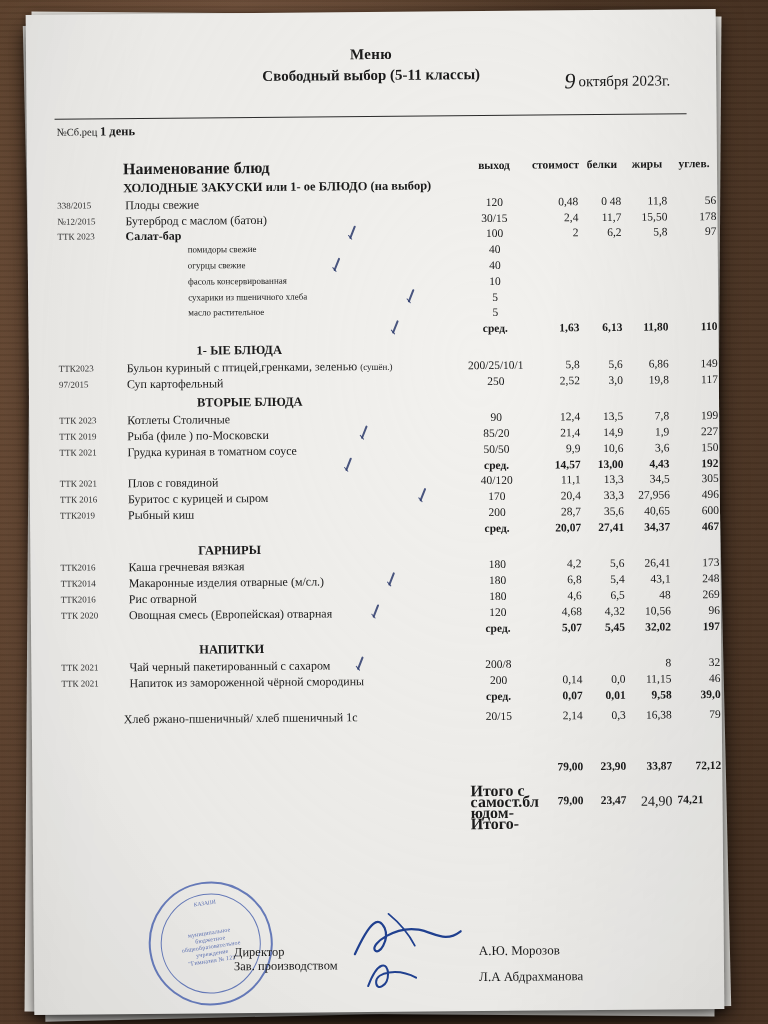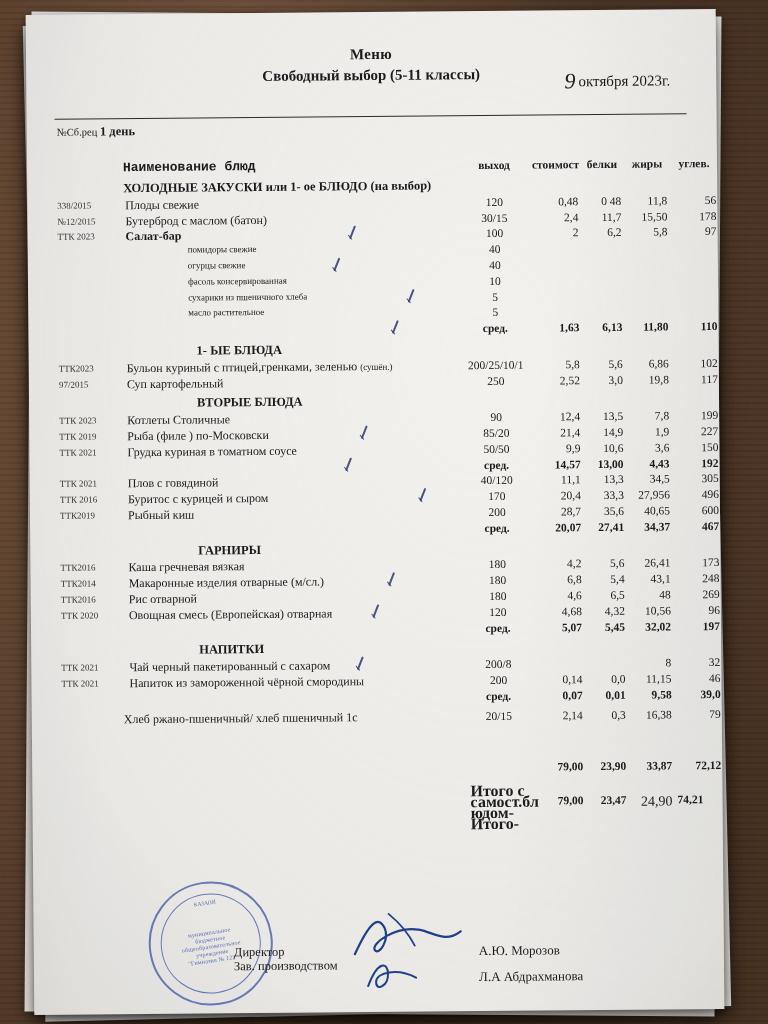--- a/index.html
+++ b/index.html
@@ -106,21 +106,21 @@
   .c-zh{left:600px;width:40px;}
   .c-ug{left:645px;width:44px;}
   .c-kk{left:694px;width:40px;text-align:center;}
 
   .colhead{
     position:absolute;top:22px;left:0;right:0;height:16px;font-size:11px;font-weight:bold;
   }
   .colhead .c{top:0;text-align:center;}
 
   .title-nam{
-    position:absolute;left:96px;top:20px;font-size:13px;font-weight:bold;font-family:Liberation Mono, monospace;
+    position:absolute;left:96px;top:20px;font-size:16px;font-weight:bold;
   }
 
   .bold{font-weight:bold;}
   .small{font-size:9px;}
 
   
   .totals{
     position:absolute;left:438px;top:726px;font-size:16px;font-weight:bold;line-height:11px;margin-top:48px;
   }
 
@@ -260,21 +260,21 @@
           <div class="row" style="top: 163px; position: absolute; left: 0px; right: 0px;">
             <span class="center-head" style="left: 168px;">1- ЫЕ БЛЮДА</span>
           </div>
           <div class="row" style="position: absolute; left: 0px; right: 0px; top: 179.8px;">
             <span class="code">ТТК2023</span>
             <span class="name n-1">Бульон куриный с птицей,гренками, зеленью<span class="small" style="margin-left: 3px;">(сушён.)</span></span>
             <span class="c c-vy">200/25/10/1</span>
             <span class="c c-st">5,8</span>
             <span class="c c-be">5,6</span>
             <span class="c c-zh">6,86</span>
-            <span class="c c-ug">102</span>
+            <span class="c c-ug">149</span>
           </div>
           <div class="row" style="position: absolute; left: 0px; right: 0px; top: 195.6px;">
             <span class="code">97/2015</span>
             <span class="name n-1">Суп картофельный</span>
             <span class="c c-vy">250</span>
             <span class="c c-st">2,52</span>
             <span class="c c-be">3,0</span>
             <span class="c c-zh">19,8</span>
             <span class="c c-ug">117</span>
           </div>

